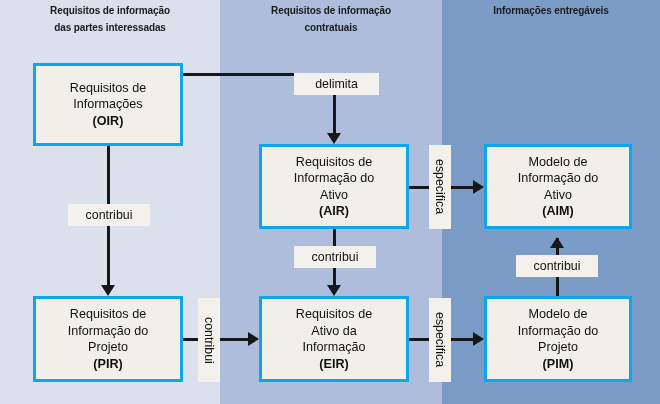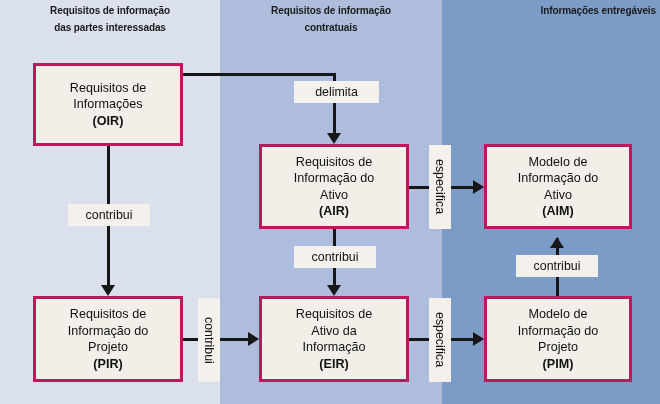--- a/index.html
+++ b/index.html
@@ -31,27 +31,27 @@
     top: 2px;
     text-align: center;
     font-size: 10px;
     font-weight: bold;
     color: #1a1a1a;
     line-height: 17px;
     letter-spacing: -0.1px;
   }
   .col-header-1 { left: 4px;   width: 212px; }
   .col-header-2 { left: 224px; width: 214px; }
-  .col-header-3 { left: 446px; width: 210px; text-align: right; }
+  .col-header-3 { left: 446px; width: 210px; }
 
   
   .node {
     position: absolute;
     background: #f2efe9;
-    border: 3px solid #be185d;
+    border: 3px solid #0ea5e9;
     box-sizing: border-box;
     display: flex;
     align-items: center;
     justify-content: center;
     text-align: center;
     font-size: 12.6px;
     line-height: 16.5px;
     color: #111111;
     z-index: 6;
   }
@@ -108,21 +108,21 @@
     align-items: center;
     justify-content: center;
     z-index: 5;
     white-space: nowrap;
   }
   .edge-label.vertical {
     writing-mode: vertical-rl;
     text-orientation: mixed;
   }
 
-  .lbl-delimita  { left: 294px; top: 81px;  width: 85px;  height: 22px; }
+  .lbl-delimita  { left: 294px; top: 73px;  width: 85px;  height: 22px; }
   .lbl-contribui-1 { left: 68px;  top: 204px; width: 82px;  height: 22px; }
   .lbl-contribui-2 { left: 294px; top: 246px; width: 82px;  height: 22px; }
   .lbl-contribui-3 { left: 516px; top: 255px; width: 82px;  height: 22px; }
   .lbl-contribui-v { left: 198px; top: 298px; width: 22px;  height: 84px; }
   .lbl-especifica-1 { left: 429px; top: 145px; width: 22px; height: 84px; }
   .lbl-especifica-2 { left: 429px; top: 298px; width: 22px; height: 84px; }
 </style>
 </head>
 <body>
 

